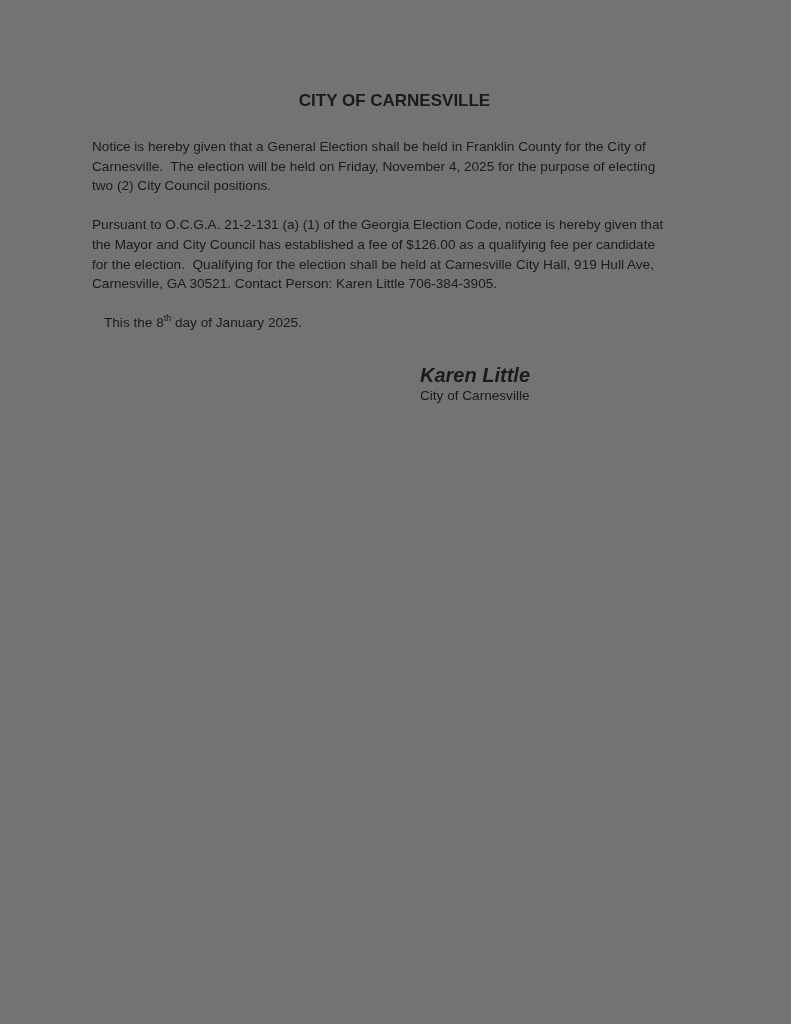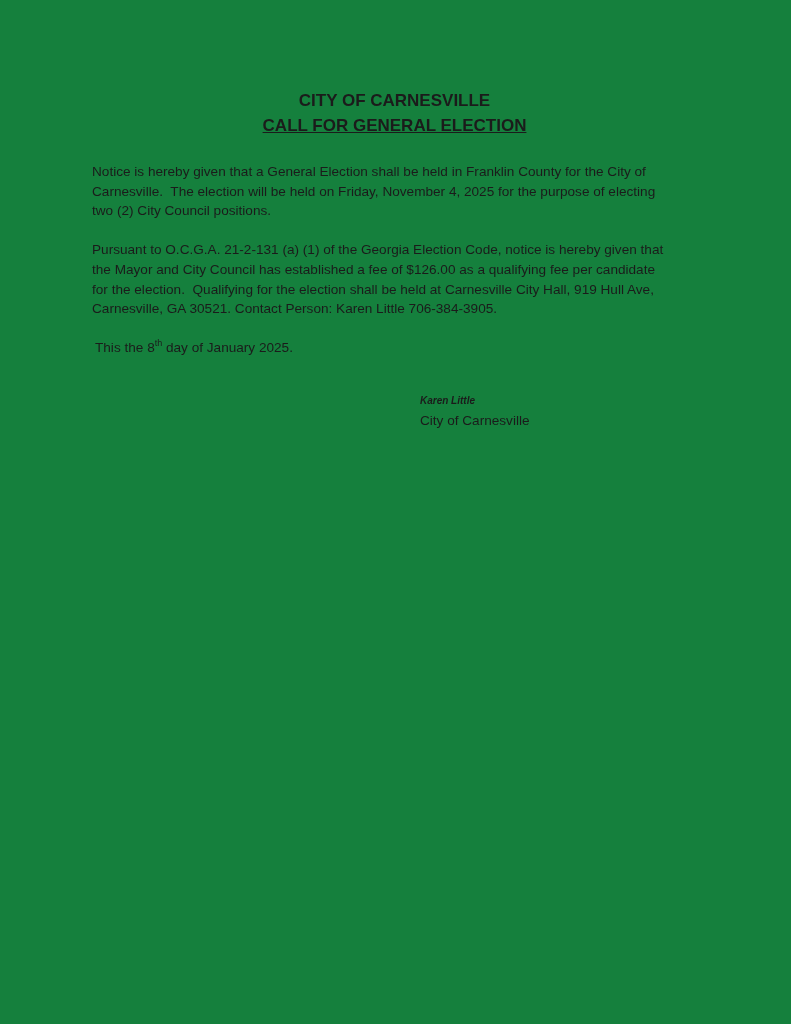--- a/index.html
+++ b/index.html
@@ -5,21 +5,21 @@
   html, body {
     margin: 0;
     padding: 0;
     background: #ffffff;
   }
   .page {
     position: relative;
     width: 791px;
     height: 1024px;
     margin: 0 auto;
-    background: #15803d;
+    background: #737373;
     box-sizing: border-box;
     padding: 88px 94px 0 92px;
     font-family: "Liberation Sans", sans-serif;
     color: #1b1b1b;
     overflow: hidden;
   }
   .title-block {
     text-align: center;
     font-weight: bold;
     font-size: 17px;
@@ -31,49 +31,48 @@
   }
   .body-text {
     font-size: 13.6px;
     line-height: 19.6px;
   }
   p.doc-paragraph {
     margin: 0 0 19.6px 0;
     white-space: pre-wrap;
   }
   .date-line {
-    margin: 3px;
+    margin: 12px;
     white-space: pre-wrap;
   }
   .date-line sup {
     font-size: 9px;
     line-height: 0;
     vertical-align: super;
   }
   .signature-block {
     margin-top: 32px;
     margin-left: 328px;
     font-size: 13.6px;
     line-height: 20px;
   }
   .signature-name {
     font-weight: bold;
     font-style: italic;
-    font-size: 10px;
+    font-size: 20px;
     line-height: 21px;
   }
 </style>
 </head>
 <body>
 
 <div class="page">
 
   <div class="title-block">
     <div class="title-line-1">CITY OF CARNESVILLE</div>
-    <div class="title-line-2">CALL FOR GENERAL ELECTION</div>
   </div>
 
   <div class="body-text">
 
     <p class="doc-paragraph">Notice is hereby given that a General Election shall be held in Franklin County for the City of
 Carnesville.  The election will be held on Friday, November 4, 2025 for the purpose of electing
 two (2) City Council positions.</p>
 
     <p class="doc-paragraph">Pursuant to O.C.G.A. 21-2-131 (a) (1) of the Georgia Election Code, notice is hereby given that
 the Mayor and City Council has established a fee of $126.00 as a qualifying fee per candidate

